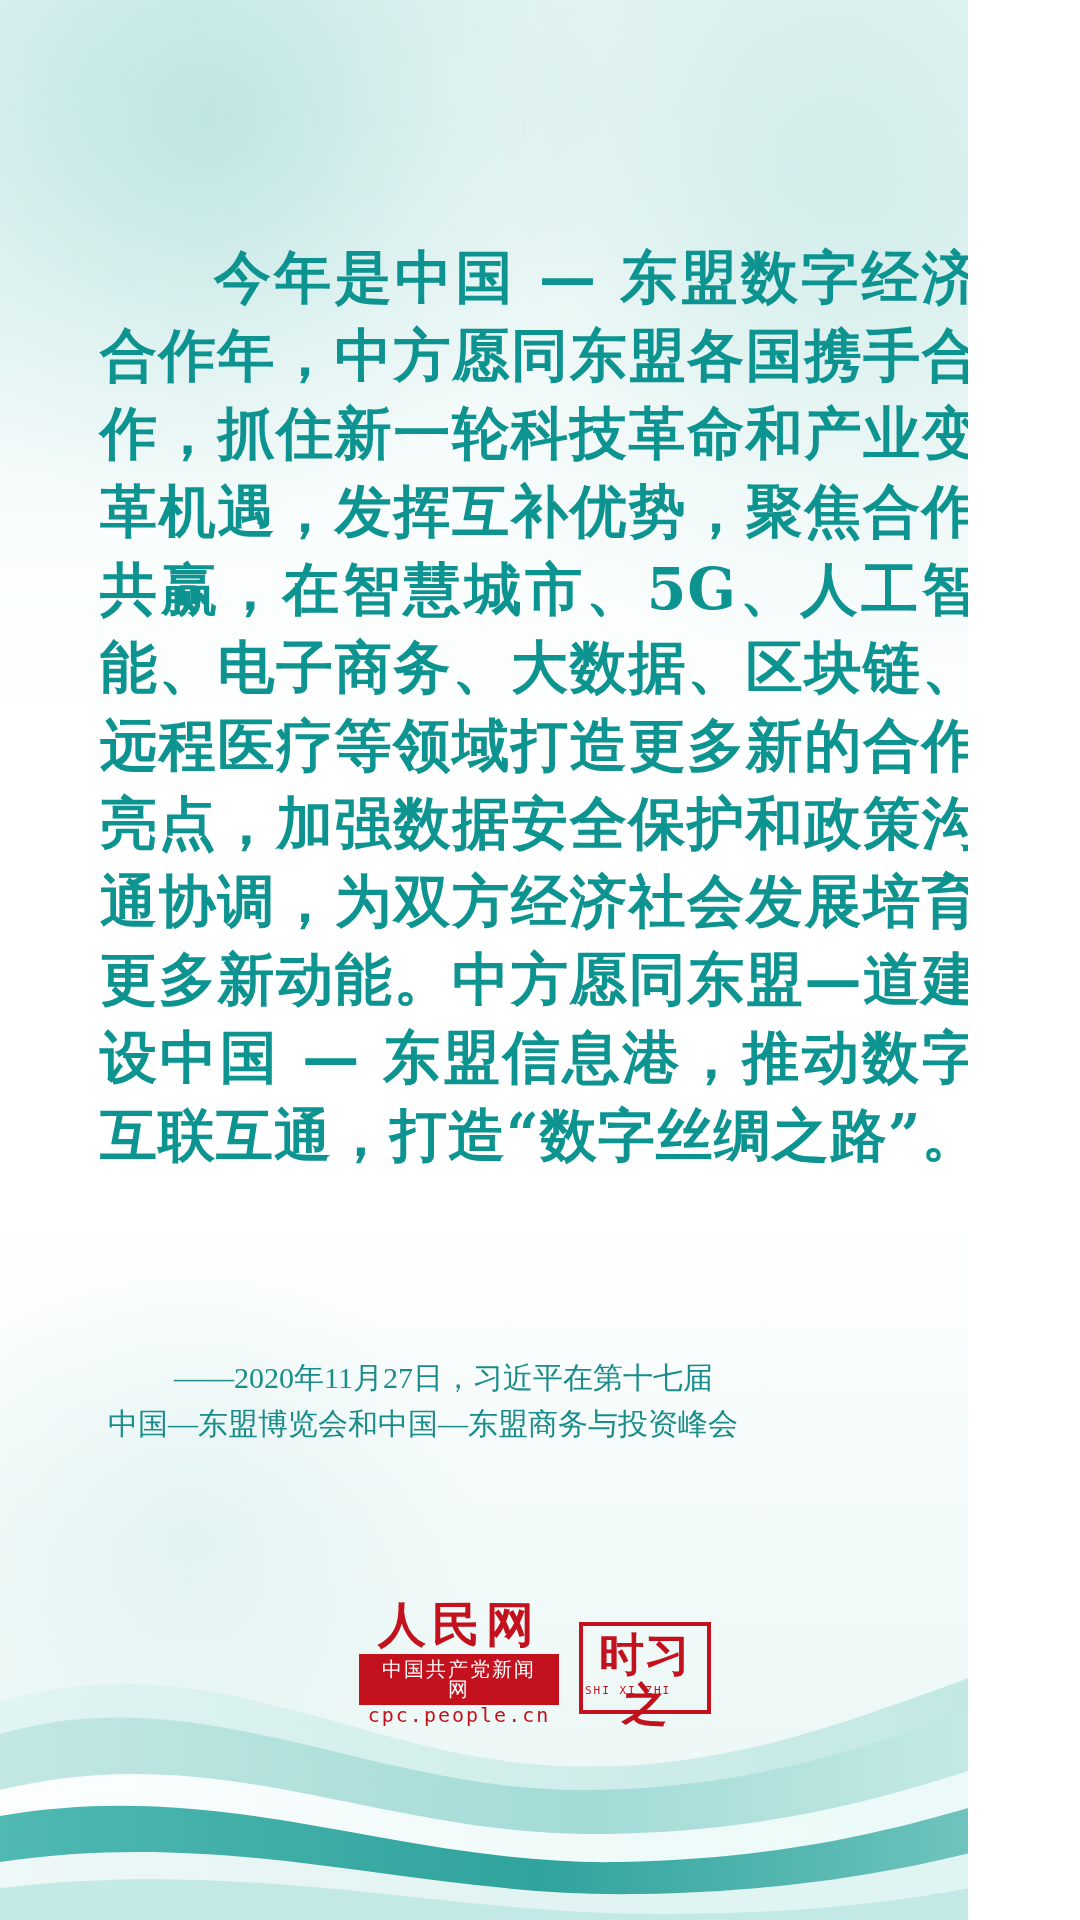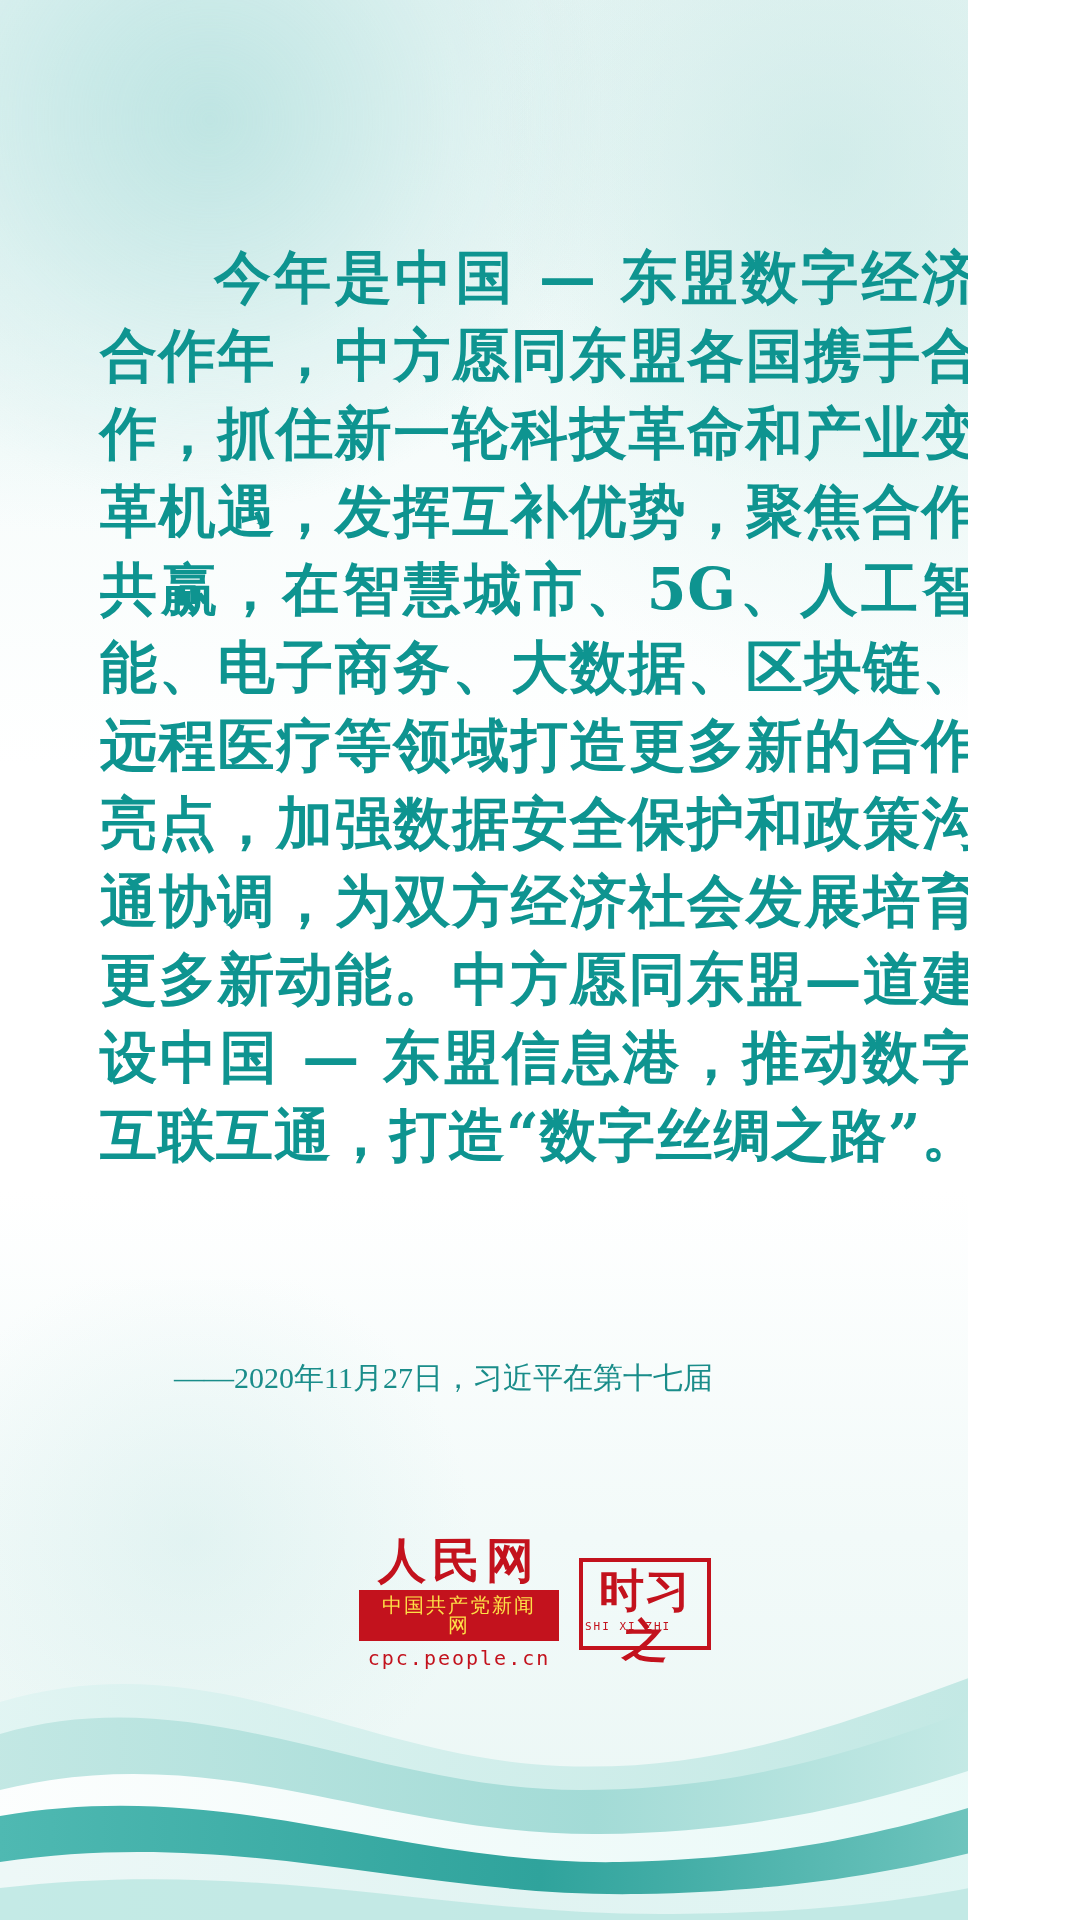--- a/index.html
+++ b/index.html
@@ -88,21 +88,21 @@
     line-height: 46px;
     color: #1a8d8a;
     text-align: left;
   }
   .attribution .line1 { text-indent: 2.2em; }
 
   
   .logos {
     position: absolute;
     left: 0;
-    top: 1536px;
+    top: 1600px;
     width: 1080px;
     display: flex;
     justify-content: center;
     align-items: flex-start;
     gap: 20px;
   }
 
   .people-logo {
     width: 200px;
     text-align: center;
@@ -111,28 +111,27 @@
   .people-logo .cn {
     font-family: "DejaVu Serif", "Liberation Serif", serif;
     font-size: 48px;
     font-weight: 700;
     color: #c3121d;
     letter-spacing: 6px;
     margin-bottom: 6px;
   }
   .people-logo .bar {
     background: #c3121d;
-    color: #fde047;
+    color: #ffffff;
     font-size: 20px;
     letter-spacing: 2px;
     padding: 5px 14px 6px;
     font-family: "Liberation Sans", sans-serif;
   }
   .people-logo .url {
-    margin-top: 7px;
     font-family: "DejaVu Sans Mono", monospace;
     font-size: 20px;
     letter-spacing: 2px;
     color: #c3121d;
   }
 
   .shixizhi {
     position: relative;
     width: 142px;
     height: 96px;
@@ -208,20 +207,21 @@
   </svg>
 
   <div class="content">
 
     <div class="quote-block">
       <div class="quote-text">今年是中国 — 东盟数字经济合作年，中方愿同东盟各国携手合作，抓住新一轮科技革命和产业变革机遇，发挥互补优势，聚焦合作共赢，在智慧城市、5G、人工智能、电子商务、大数据、区块链、远程医疗等领域打造更多新的合作亮点，加强数据安全保护和政策沟通协调，为双方经济社会发展培育更多新动能。中方愿同东盟—道建设中国 — 东盟信息港，推动数字互联互通，打造“数字丝绸之路”。</div>
     </div>
 
     <div class="attribution">
       <div class="line1">——2020年11月27日，习近平在第十七届</div>
+      <div>中国—东盟博览会和中国—东盟商务与投资峰会</div>
     </div>
 
     <div class="logos">
 
       <div class="people-logo">
         <div class="cn">人民网</div>
         <div class="bar">中国共产党新闻网</div>
         <div class="url">cpc.people.cn</div>
       </div>
 

